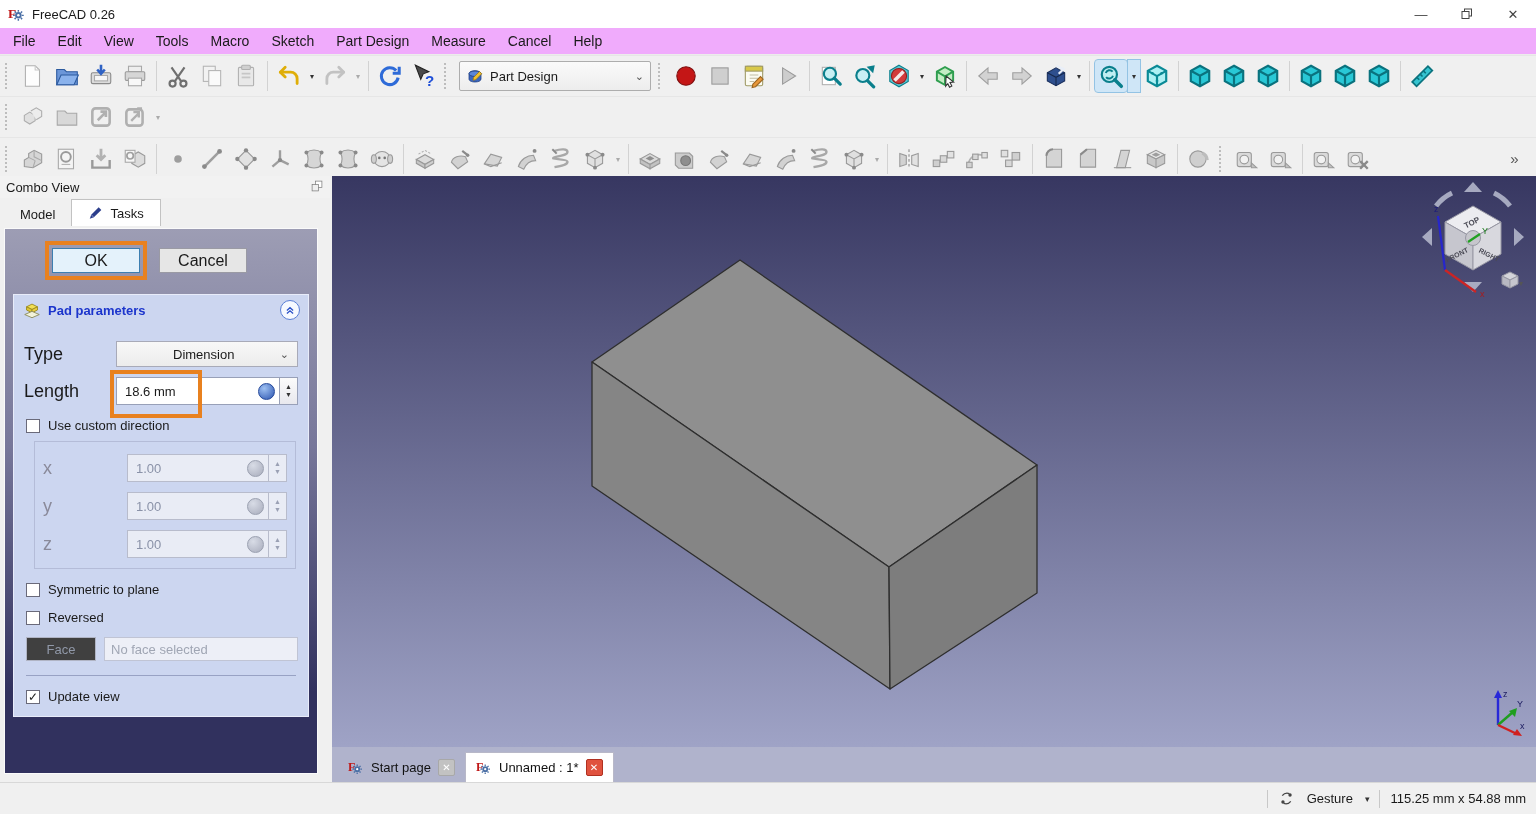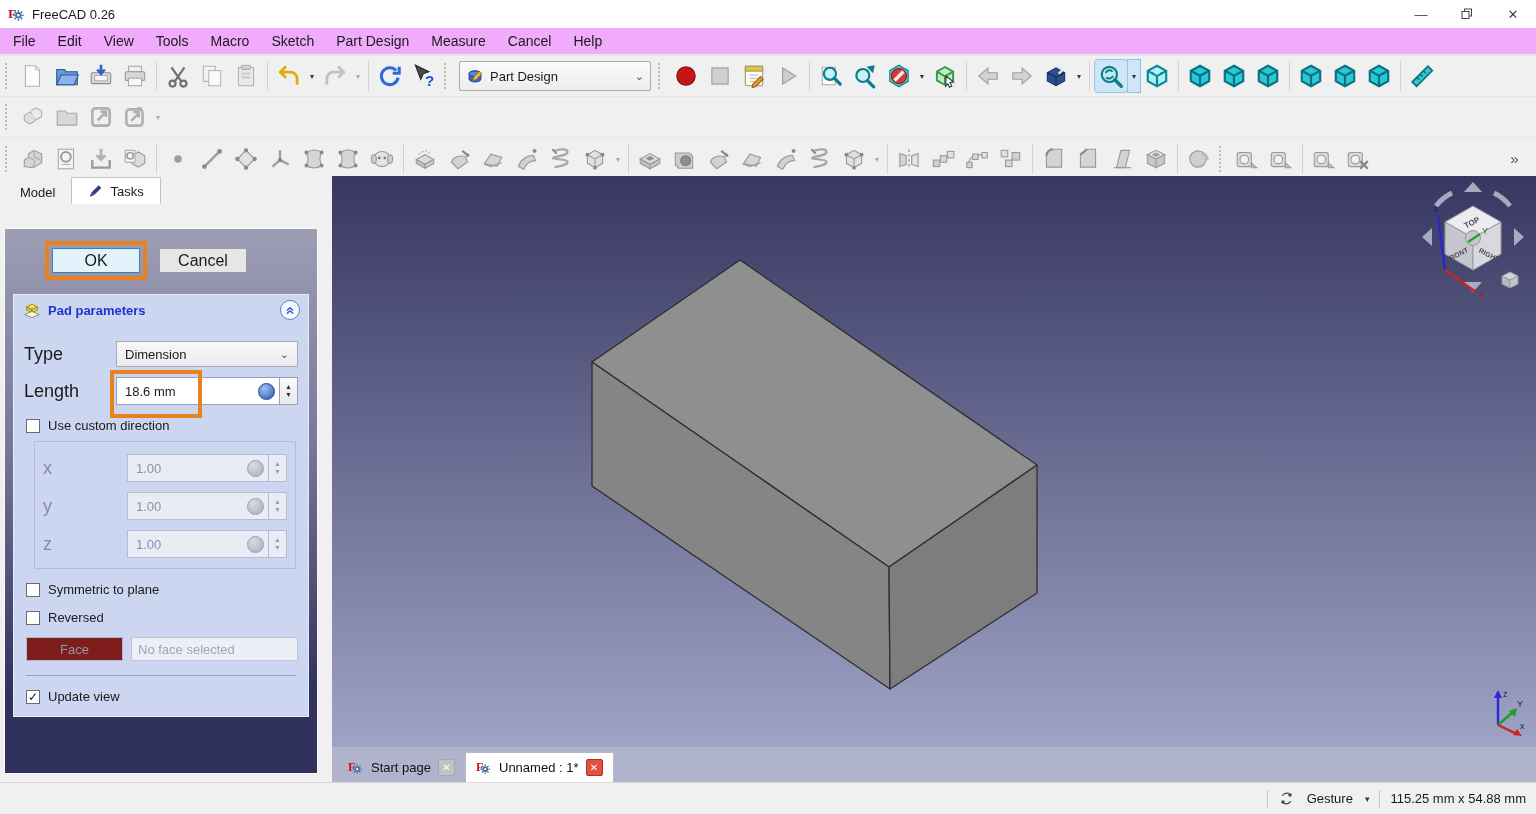--- a/index.html
+++ b/index.html
@@ -61,38 +61,38 @@
   #pad-section{margin:14px 8px 0 8px;background:var(--pad_panel_bg);border:1px solid #e8ecfa;}
   #pad-header{height:30px;display:flex;align-items:center;padding:0 8px;gap:6px;}
   #pad-header svg.padic{width:20px;height:20px;}
   #pad-title{color:#1c35cc;font-weight:bold;flex:1;}
   .collapse-btn{width:18px;height:18px;border-radius:50%;background:#f6f9ff;border:1px solid #5a7fd6;display:flex;align-items:center;justify-content:center;}
   .collapse-btn svg{width:14px;height:14px;}
   #pad-body{padding:6px 10px 12px 10px;}
   .prow{display:flex;align-items:center;margin-top:10px;position:relative;}
   .plabel{width:92px;font-size:18px;}
   .combo{flex:1;height:26px;background:linear-gradient(#f8f8f8,#ececec);border:1px solid #a8aab8;display:flex;align-items:center;padding:0 8px;box-sizing:border-box;}
-  .combo .cval{flex:1;}
+  .combo .cval{flex:1;margin-left:48px;}
   .combo .chev{color:#555;font-size:11px;}
   .vfield{flex:1;height:28px;border:1px solid #98a0b8;background:#fff;display:flex;align-items:center;padding:0 4px 0 8px;box-sizing:border-box;gap:4px;}
   .vfield .value{flex:1;}
   .globe{width:15px;height:15px;border-radius:50%;background:radial-gradient(circle at 35% 30%,#9ec0f2,#2c55b0);border:1px solid #24489a;flex:0 0 auto;}
   .globe.dis{background:radial-gradient(circle at 35% 30%,#d8dce6,#a8acbc);border:1px solid #9aa0b0;}
   .spin{width:18px;height:28px;border:1px solid #98a0b8;border-left:none;background:linear-gradient(#fbfbfb,#e8e8ee);display:flex;flex-direction:column;align-items:center;justify-content:center;box-sizing:border-box;}
   .spin span{font-size:7px;line-height:8px;color:#333;}
   .dis .spin span, .spin.dis span{color:#9aa0b4;}
   .annot-length{position:absolute;left:86px;top:-7px;width:84px;height:40px;border:4px solid var(--accent_orange);pointer-events:none;z-index:5;}
   .cbrow{display:flex;align-items:center;gap:8px;margin-top:13px;padding-left:2px;font-size:13px;}
   .cb{width:14px;height:14px;background:#fff;border:1px solid #6a6a7a;box-sizing:border-box;display:flex;align-items:center;justify-content:center;font-size:12px;color:#222;flex:0 0 auto;}
   #dir-group{border:1px solid #b4bcd8;margin:8px 2px 0 10px;padding:2px 8px 10px 8px;}
   #dir-group .plabel{color:#8a8a9a;width:84px;}
   .vfield.dis{background:#e9ecf5;border-color:#b8bccc;color:#8a92a8;}
   .spin.dis{background:#e9ecf5;border-color:#b8bccc;}
   .face-row{display:flex;align-items:center;margin-top:12px;padding-left:2px;gap:8px;}
-  .face-btn{width:97px;height:24px;background:#7f1d1d;border:1px solid #b0b4c4;color:#9098a8;display:flex;align-items:center;justify-content:center;box-sizing:border-box;}
+  .face-btn{width:70px;height:24px;background:#404040;border:1px solid #b0b4c4;color:#9098a8;display:flex;align-items:center;justify-content:center;box-sizing:border-box;}
   .face-field{flex:1;height:24px;background:#edeff7;border:1px solid #c0c4d4;color:#a0a6b4;display:flex;align-items:center;padding-left:6px;box-sizing:border-box;}
   .hsep{border-top:1px solid rgba(110,120,160,.55);margin:14px 2px 0 2px;}
 
   
   #viewport{position:absolute;left:332px;top:0;right:0;height:571px;background:linear-gradient(180deg,var(--viewport_top),var(--viewport_bottom));overflow:hidden;}
   #vp-canvas{position:absolute;inset:0;}
   #nav-cube{position:absolute;top:4px;right:8px;}
   #axis-cross{position:absolute;bottom:6px;right:8px;}
 
   
@@ -829,20 +829,29 @@
           <svg viewBox="0 0 24 24">
             <text x="4" y="17" font-size="14" fill="#555">»</text>
           </svg>
         </span>
       </div>
     </div>
 
   <div id="main">
 
     <div id="combo-panel">
+      <div id="cv-header">
+        <span id="cv-title">Combo View</span>
+        <span class="dock">
+          <svg viewBox="0 0 20 20">
+              <rect x="8" y="3" width="9" height="9" fill="#fff" stroke="#777"></rect>
+              <rect x="3" y="8" width="9" height="9" fill="#f0f0f0" stroke="#777"></rect>
+            </svg>
+        </span>
+      </div>
       <div id="cv-tabs">
         <div class="cv-tab">
           <span>Model</span>
         </div>
         <div class="cv-tab active">
           <svg viewBox="0 0 18 18">
               <path d="M2 15.5l1.6-4.6 8.4-8.4 3 3-8.4 8.4z" fill="#2c3e8c"></path>
               <path d="M3.6 10.9l3 3" stroke="#9aa6d6" stroke-width="1"></path>
             </svg>
           <span>Tasks</span>

